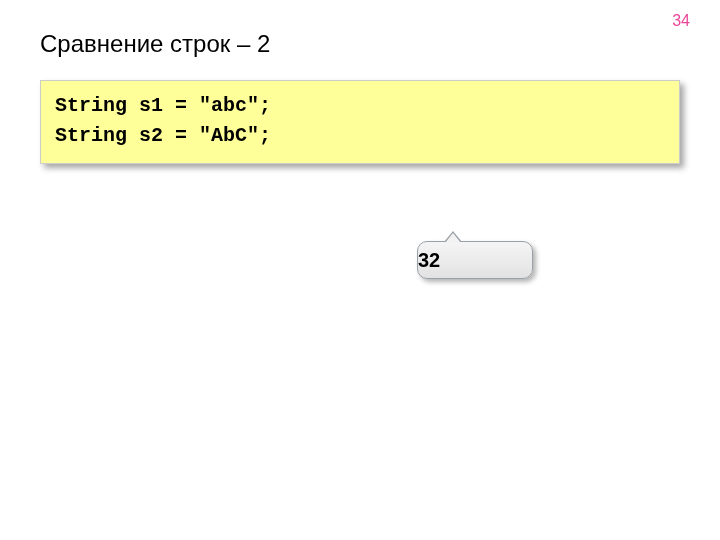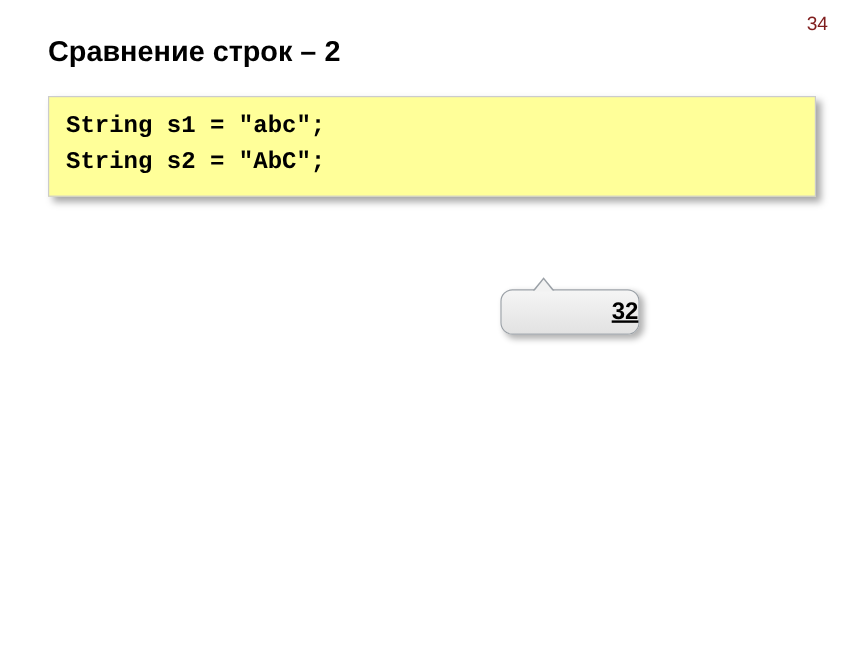--- a/index.html
+++ b/index.html
@@ -10,28 +10,28 @@
     background: #ffffff;
     font-family: Arial, Helvetica, sans-serif;
     position: relative;
     overflow: hidden;
   }
   .page-number {
     position: absolute;
     top: 12px;
     right: 30px;
     font-size: 16px;
-    color: #7f1d1d;
+    color: #ec4899;
   }
   .title {
     position: absolute;
     top: 30px;
     left: 40px;
     font-size: 24px;
-    font-weight: bold;
+    font-weight: normal;
     color: #000;
   }
   .code-wrap {
     position: absolute;
     top: 80px;
     left: 40px;
     width: 640px;
   }
   .code-block {
     background: #ffff99;
@@ -51,25 +51,24 @@
     top: 241px;
     left: 417px;
     width: 116px;
     height: 38px;
     background: linear-gradient(#f5f5f5, #e2e2e2);
     border: 1px solid #9aa0a6;
     border-radius: 10px;
     box-shadow: 3px 3px 5px rgba(0,0,0,0.3);
     display: flex;
     align-items: center;
-    justify-content: flex-end;
+    justify-content: flex-start;
     font-size: 20px;
     font-weight: bold;
     color: #000;
-    text-decoration: underline;
   }
   .callout::before {
     content: "";
     position: absolute;
     top: -11px;
     left: 26px;
     width: 0; height: 0;
     border-left: 9px solid transparent;
     border-right: 9px solid transparent;
     border-bottom: 11px solid #9aa0a6;

